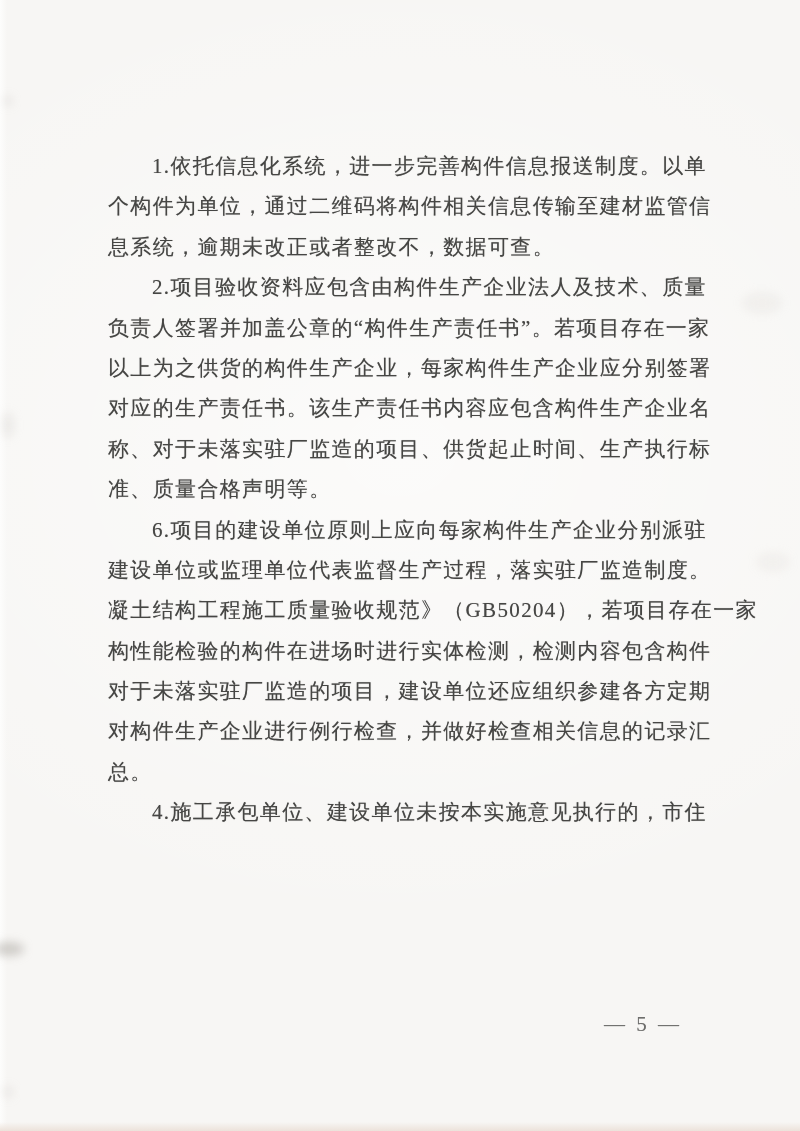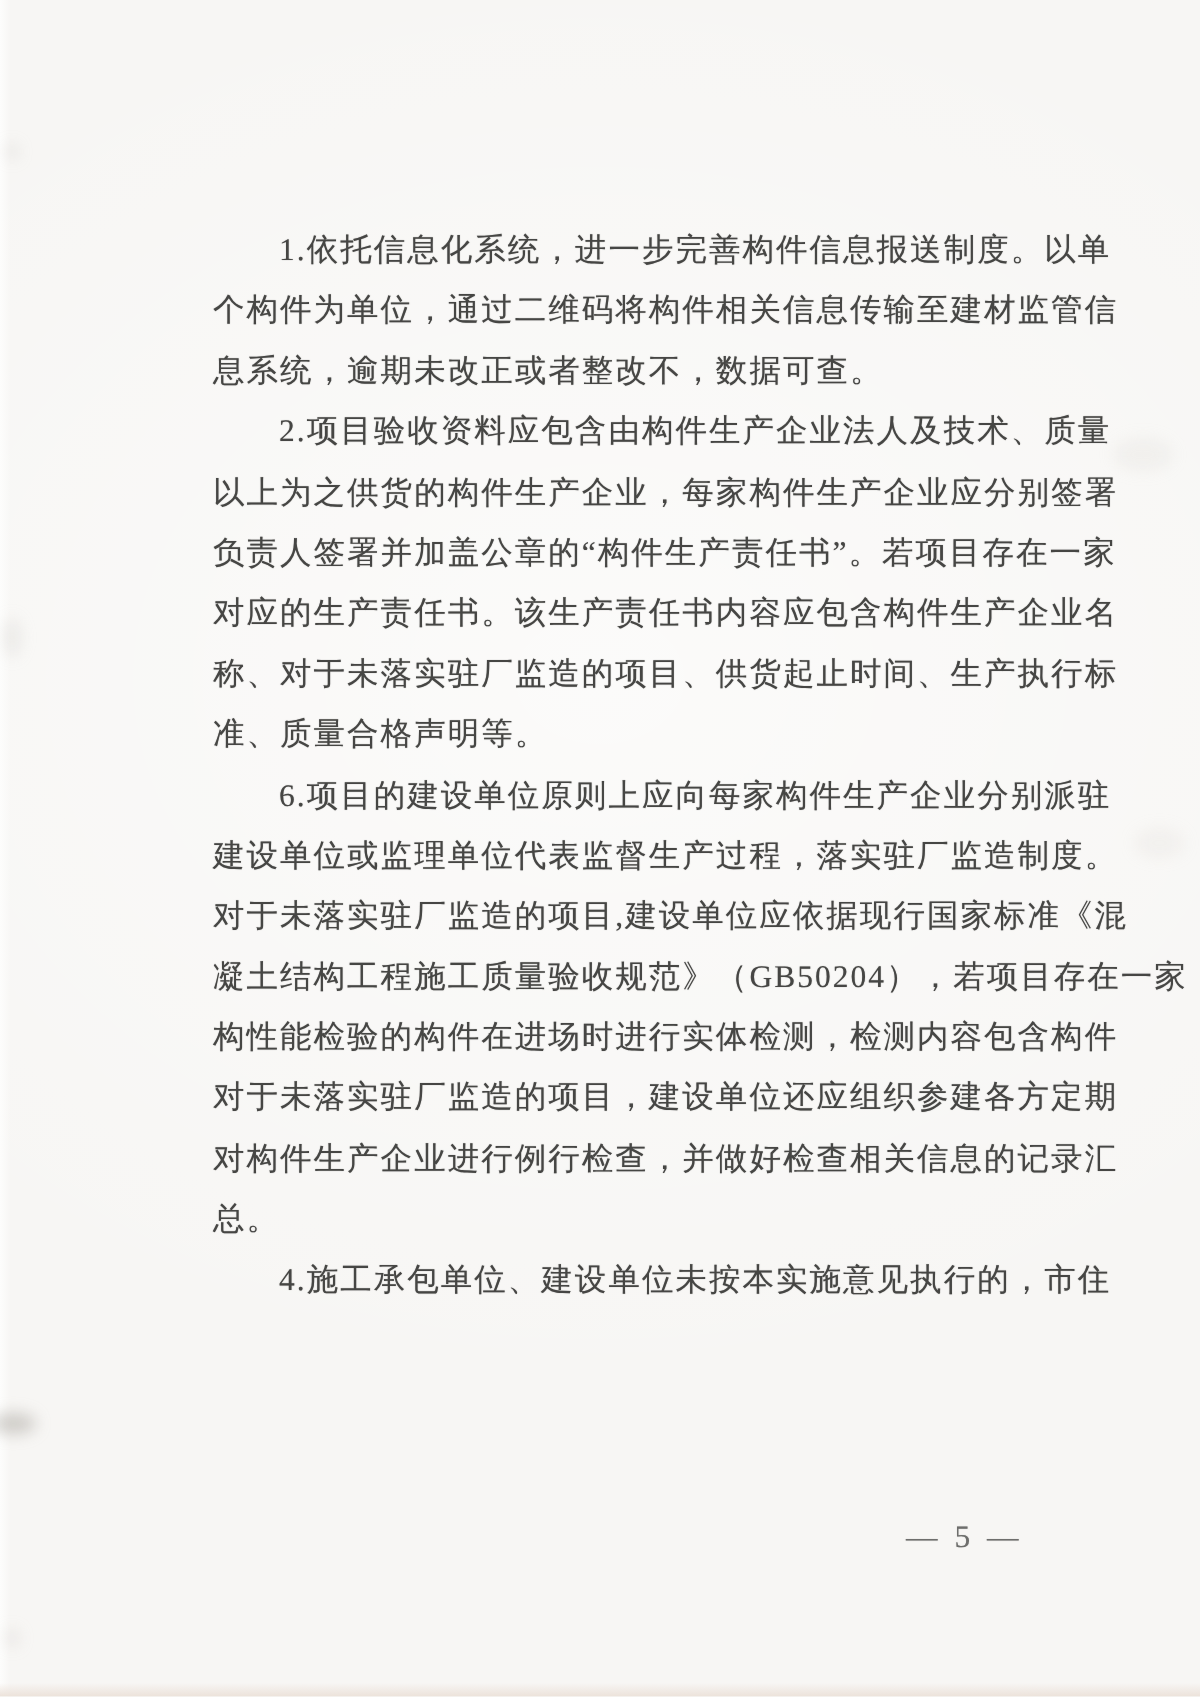--- a/index.html
+++ b/index.html
@@ -44,21 +44,20 @@
   .smudge-c { right: 18px; top: 292px; width: 40px; height: 22px; background: rgba(205,200,194,0.16); }
   .smudge-d { right: 10px; top: 552px; width: 34px; height: 20px; background: rgba(205,200,194,0.14); }
   .smudge-e { left: 4px; top: 96px; width: 8px; height: 10px; background: rgba(185,180,174,0.25); }
   .smudge-f { left: 3px; top: 1086px; width: 10px; height: 12px; background: rgba(190,184,178,0.22); }
 
   .text-block {
     position: absolute;
     left: 108px;
     top: 146px;
     width: 612px;
-    margin-left: 34px;
   }
   .para { margin: 0; }
   .line {
     font-size: 21px;
     height: 40.4px;
     line-height: 40.4px;
     letter-spacing: 1.35px;
     white-space: nowrap;
     color: #464644;
     text-shadow: 0 0 0.7px rgba(80,80,78,0.55);
@@ -95,31 +94,30 @@
   <div class="text-block">
 
     <div class="para">
       <div class="line indent">1.依托信息化系统，进一步完善构件信息报送制度。以单</div>
       <div class="line">个构件为单位，通过二维码将构件相关信息传输至建材监管信</div>
       <div class="line">息系统，逾期未改正或者整改不，数据可查。</div>
     </div>
 
     <div class="para">
       <div class="line indent">2.项目验收资料应包含由构件生产企业法人及技术、质量</div>
+      <div class="line">负责人签署并加盖公章的“构件生产责任书”。若项目存在一家</div>
       <div class="line">以上为之供货的构件生产企业，每家构件生产企业应分别签署</div>
-      <div class="line">负责人签署并加盖公章的“构件生产责任书”。若项目存在一家</div>
       <div class="line">对应的生产责任书。该生产责任书内容应包含构件生产企业名</div>
       <div class="line">称、对于未落实驻厂监造的项目、供货起止时间、生产执行标</div>
       <div class="line">准、质量合格声明等。</div>
     </div>
 
     <div class="para">
       <div class="line indent">6.项目的建设单位原则上应向每家构件生产企业分别派驻</div>
       <div class="line">建设单位或监理单位代表监督生产过程，落实驻厂监造制度。</div>
-      <div class="line">对于未落实驻厂监造的项目,建设单位应依据现行国家标准《混</div>
       <div class="line">凝土结构工程施工质量验收规范》（GB50204），若项目存在一家</div>
       <div class="line">构性能检验的构件在进场时进行实体检测，检测内容包含构件</div>
       <div class="line">对于未落实驻厂监造的项目，建设单位还应组织参建各方定期</div>
       <div class="line">对构件生产企业进行例行检查，并做好检查相关信息的记录汇</div>
       <div class="line">总。</div>
     </div>
 
     <div class="para">
       <div class="line indent">4.施工承包单位、建设单位未按本实施意见执行的，市住</div>
     </div>

